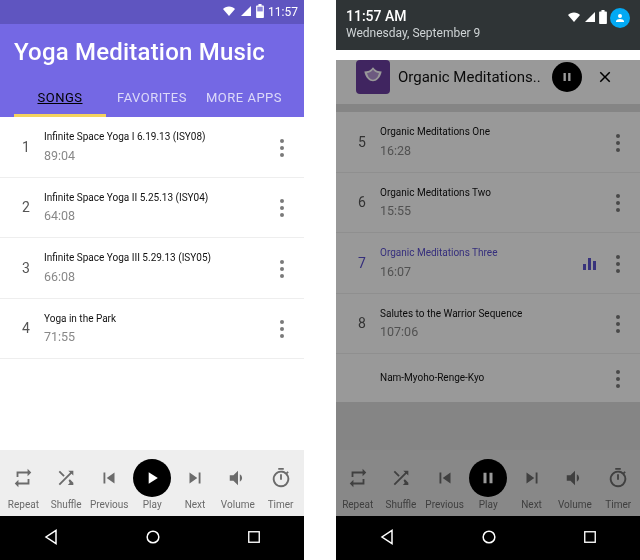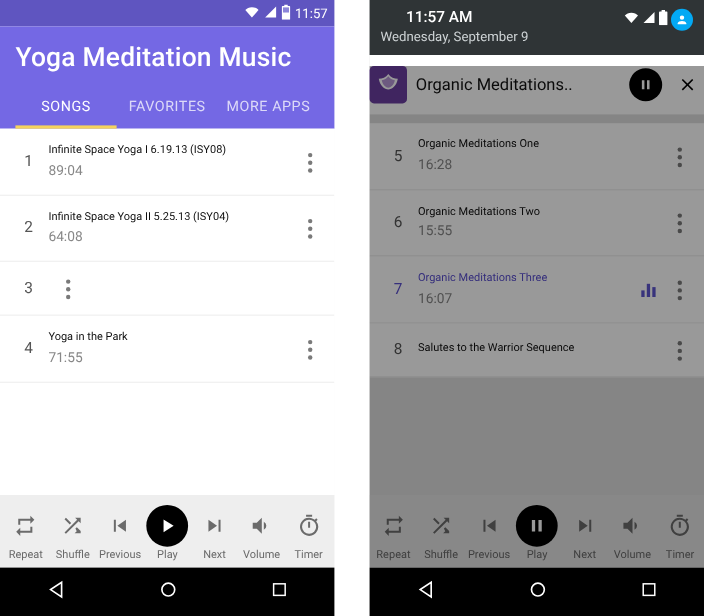--- a/index.html
+++ b/index.html
@@ -7,21 +7,21 @@
   .wrap { display:flex; width:640px; height:560px;gap:32px; }
   .phone { width:320px; height:560px; background:#fafafa; display:flex; flex-direction:column; position:relative; }
 
   
   .statusbar { height:24px; background:#5F55C0; color:#fff; display:flex; align-items:center; justify-content:flex-end; padding:0 6px; font-size:12px; gap:4px; }
   .statusbar .ic, .statusbar-r .ic { display:inline-block; }
   .appbar { background:#7468E4; color:#fff; padding:10px 14px 0 14px; }
   .apptitle { font-size:24px; font-weight:500; padding:4px 0 14px 0; letter-spacing:.2px; }
   .tabs { display:flex; font-size:13px; letter-spacing:.5px; }
   .tab { flex:1; text-align:center; padding:10px 0 12px 0; color:rgba(255,255,255,.75); position:relative; }
-  .tab.active { color:#ffffff; }
+  .tab.active { color:#000000;text-decoration:underline; }
   .tab.active::after { content:""; position:absolute; bottom:0; left:0; right:0; height:3px; background:#F4D35E; }
   .list { flex:1; overflow:hidden; background:#fff; }
   .row { display:flex; align-items:center; padding:14px 4px 14px 8px; border-bottom:1px solid #eee; }
   .row .numcol { width:36px; text-align:center; color:#555; }
   .row .body { flex:1; padding-right:4px; }
   .row .title { font-size:10px; color:#111; line-height:1.25; }
   .row .dur { font-size:12.5px; color:#888; margin-top:4px; }
   .row .more { width:36px; text-align:center; color:#666; }
 
   .row.playing .numcol, .row.playing .title { color:#5A4FCF; }
@@ -32,26 +32,26 @@
   .ctl.primary .circ { background:#000; border-radius:50%; }
   .ctl.primary svg { fill:#fff; }
   .ctl svg { fill:#6b6b6b; }
 
   .navbar { height:44px; background:#000; color:#fff; display:flex; align-items:center; justify-content:space-around; }
   .navbar svg { fill:#fff; }
 
   
   .right { background:#dedede; }
   .shade { background:#2f3436; color:#fff; padding:8px 10px 10px 10px; }
-  .shade .time { font-size:14px; font-weight:500;margin-left:23px; }
+  .shade .time { font-size:14px; font-weight:500; }
   .shade .date { font-size:12px; color:#cfd4d6; margin-top:2px; }
   .shade .rowtop { display:flex; justify-content:space-between; align-items:flex-start; }
   .acct { width:20px; height:20px; border-radius:50%; background:#03A9F4; display:flex; align-items:center; justify-content:center; }
 
-  .notif { background:#fff; margin:0 0 2px 0; display:flex; align-items:center; padding:10px 0; gap:8px; }
+  .notif { background:#fff; margin:0 0 2px 0; display:flex; align-items:center; padding:10px 20px; gap:8px; }
   .notif .nicon { width:34px; height:34px; background:#6B3FA0; border-radius:4px; display:flex; align-items:center; justify-content:center; }
   .notif .ntitle { flex:1; font-size:15px; color:#111; white-space:nowrap; overflow:hidden; text-overflow:ellipsis; }
   .notif .nbtn { width:30px; height:30px; border-radius:50%; background:#000; display:flex; align-items:center; justify-content:center; }
   .notif .nclose { width:30px; display:flex; align-items:center; justify-content:center; }
 
   .overlay { position:absolute; top:60px; bottom:44px; left:0; right:0; background:rgba(0,0,0,.40); pointer-events:none; }
 
   .rlist { position:absolute; top:112px; bottom:44px; left:0; right:0; }
   .rlist .row { background:#fff; }
 
@@ -123,20 +123,24 @@
         <div class="more">
             <div class="dots">
               <span></span>
               <span></span>
               <span></span>
             </div>
           </div>
       </div>
       <div class="row">
         <div class="numcol">3</div>
+        <div class="body">
+          <div class="title">Infinite Space Yoga III 5.29.13 (ISY05)</div>
+          <div class="dur">66:08</div>
+        </div>
         <div class="more">
             <div class="dots">
               <span></span>
               <span></span>
               <span></span>
             </div>
           </div>
       </div>
       <div class="row">
         <div class="numcol">4</div>
@@ -317,20 +321,34 @@
               <span></span>
               <span></span>
               <span></span>
             </div>
           </div>
       </div>
       <div class="row">
         <div class="numcol">8</div>
         <div class="body">
             <div class="title">Salutes to the Warrior Sequence</div>
+            <div class="dur">107:06</div>
+          </div>
+        <div class="more">
+            <div class="dots">
+              <span></span>
+              <span></span>
+              <span></span>
+            </div>
+          </div>
+      </div>
+      <div class="row" style="border-bottom:none">
+        <div class="numcol"></div>
+        <div class="body">
+            <div class="title">Nam-Myoho-Renge-Kyo</div>
           </div>
         <div class="more">
             <div class="dots">
               <span></span>
               <span></span>
               <span></span>
             </div>
           </div>
       </div>
     </div>

